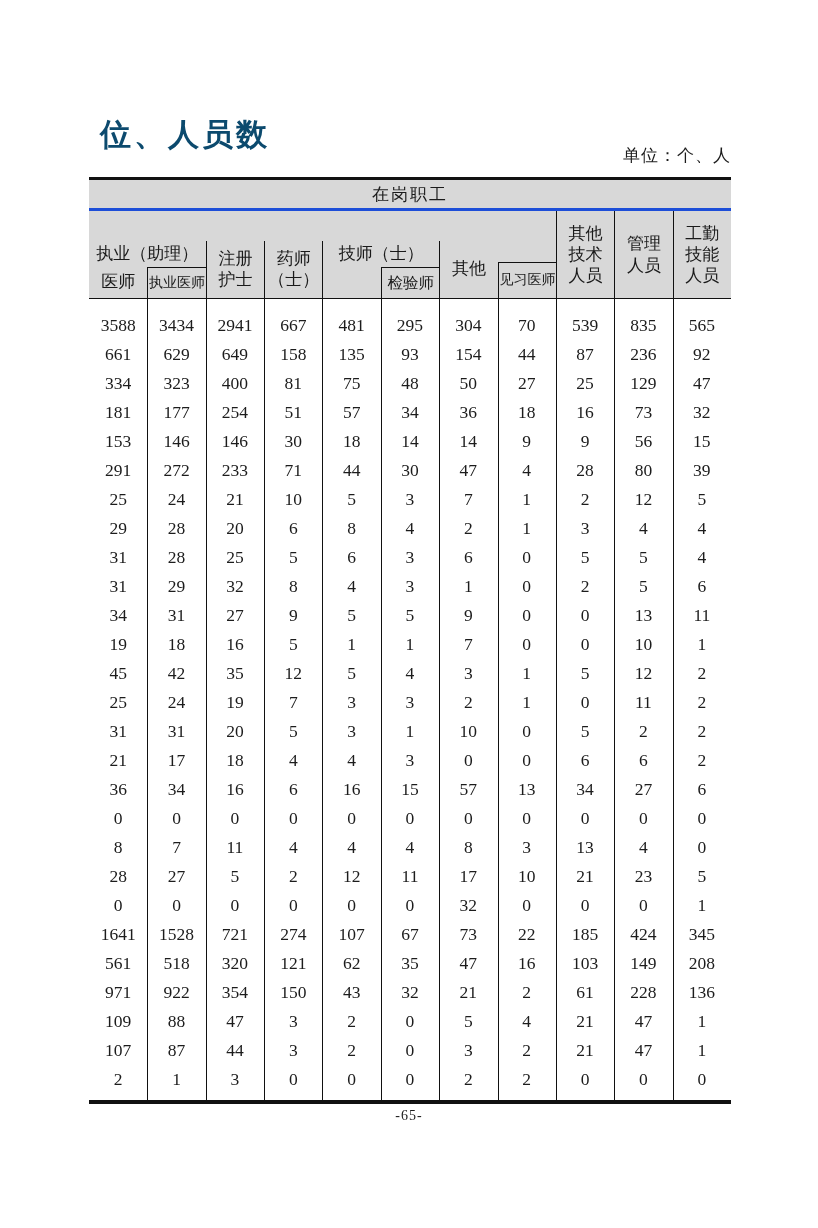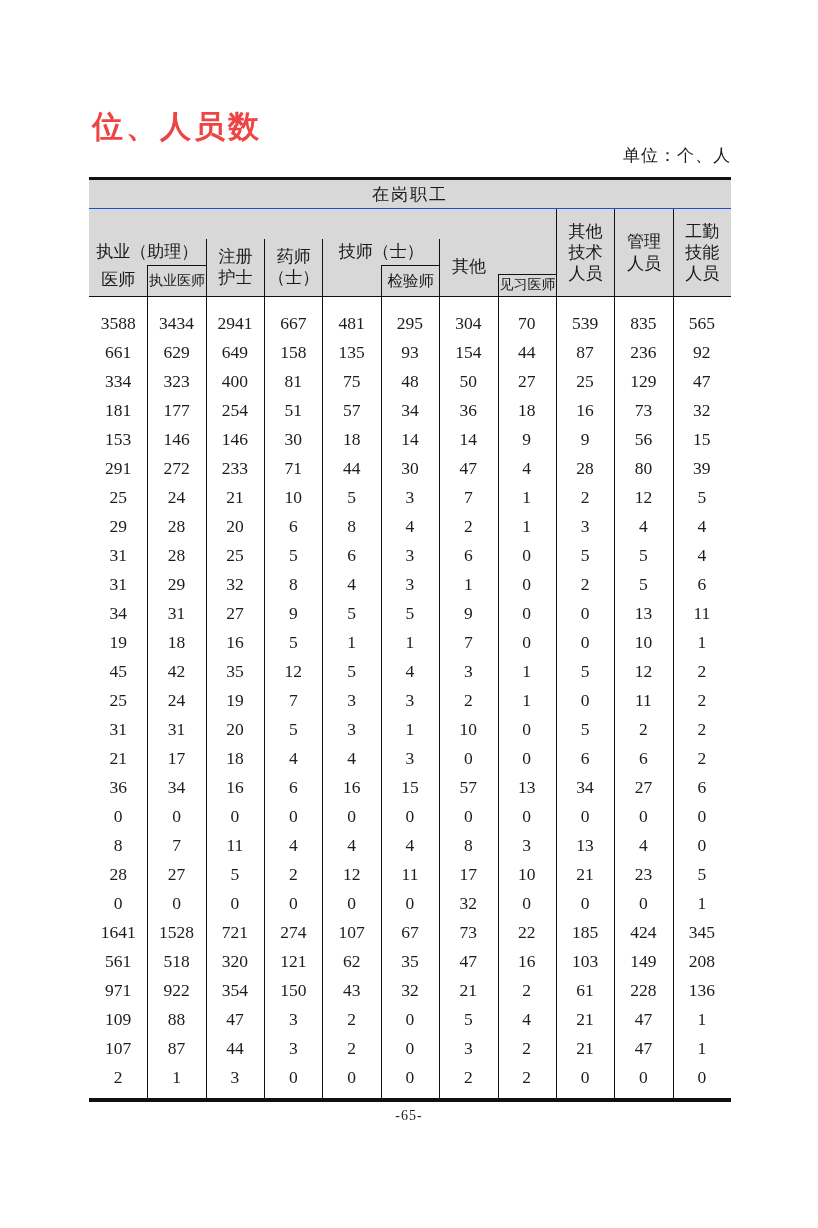--- a/index.html
+++ b/index.html
@@ -2,36 +2,36 @@
 <html><head>
 <meta charset="utf-8">
 <style>
   html,body{margin:0;padding:0;}
   body{
     width:818px;height:1228px;background:#ffffff;position:relative;
     font-family:"Liberation Serif","DejaVu Serif",serif;color:#141414;
     overflow:hidden;
   }
   .page-title{
-    position:absolute;left:88px;top:102px;margin:4px;
-    font-size:31px;font-weight:600;letter-spacing:3px;color:#ef4444;
+    position:absolute;left:88px;top:102px;margin:12px;
+    font-size:31px;font-weight:600;letter-spacing:3px;color:#0c4a6e;
   }
   .unit-note{
     position:absolute;top:144px;right:87px;
     font-size:17px;letter-spacing:1px;color:#1c1c1c;
   }
   .table{
     position:absolute;left:89px;top:177px;width:642px;
     border-top:3px solid #111;border-bottom:4px solid #111;
     box-sizing:border-box;
   }
   
   .thead{background:#d8d8d8;color:#1a1a1a;}
   .h-top{
-    height:28px;border-bottom:1px solid #1d4ed8;
+    height:28px;border-bottom:3px solid #1d4ed8;
     display:flex;align-items:center;justify-content:center;
     font-size:17px;letter-spacing:2px;
   }
   .hgrid{
     display:grid;grid-template-columns:repeat(11,1fr);
     grid-template-rows:30px 26px 31px;
     border-bottom:1px solid #111;position:relative;
     font-size:17px;line-height:1.2;
   }
   .hc{display:flex;align-items:center;justify-content:center;text-align:center;
@@ -51,21 +51,21 @@
   .c-pharm{grid-area:2/4/4/5;}
   .c-tech{grid-area:2/5/4/7;display:flex;flex-direction:column;box-sizing:border-box;justify-content:space-between;}
   .c-tech .top{height:26px;display:flex;align-items:center;justify-content:center;}
   .c-tech .bottom{height:31px;display:flex;}
   .c-tech .bottom .l{width:50%;}
   .c-tech .bottom .r{width:50%;display:flex;align-items:center;justify-content:center;
       border-left:1px solid #111;border-top:1px solid #111;box-sizing:border-box;font-size:15.5px;}
   .c-other{grid-area:2/7/4/9;position:relative;box-sizing:border-box;}
   .c-other .other-label{position:absolute;left:0;top:0;width:50%;height:100%;
       display:flex;align-items:center;justify-content:center;}
-  .c-other .trainee{position:absolute;right:0;bottom:0;width:50%;height:22px;
+  .c-other .trainee{position:absolute;right:0;bottom:0;width:50%;height:36px;
       display:flex;align-items:center;justify-content:center;
       border-left:1px solid #111;border-top:1px solid #111;box-sizing:border-box;font-size:14px;}
   
   .tbody{
     position:relative;
     display:grid;grid-template-columns:repeat(11,1fr);grid-auto-rows:29px;
     padding:12px 0 6px 0;
   }
   .tbody .cell{
     display:flex;align-items:center;justify-content:center;

